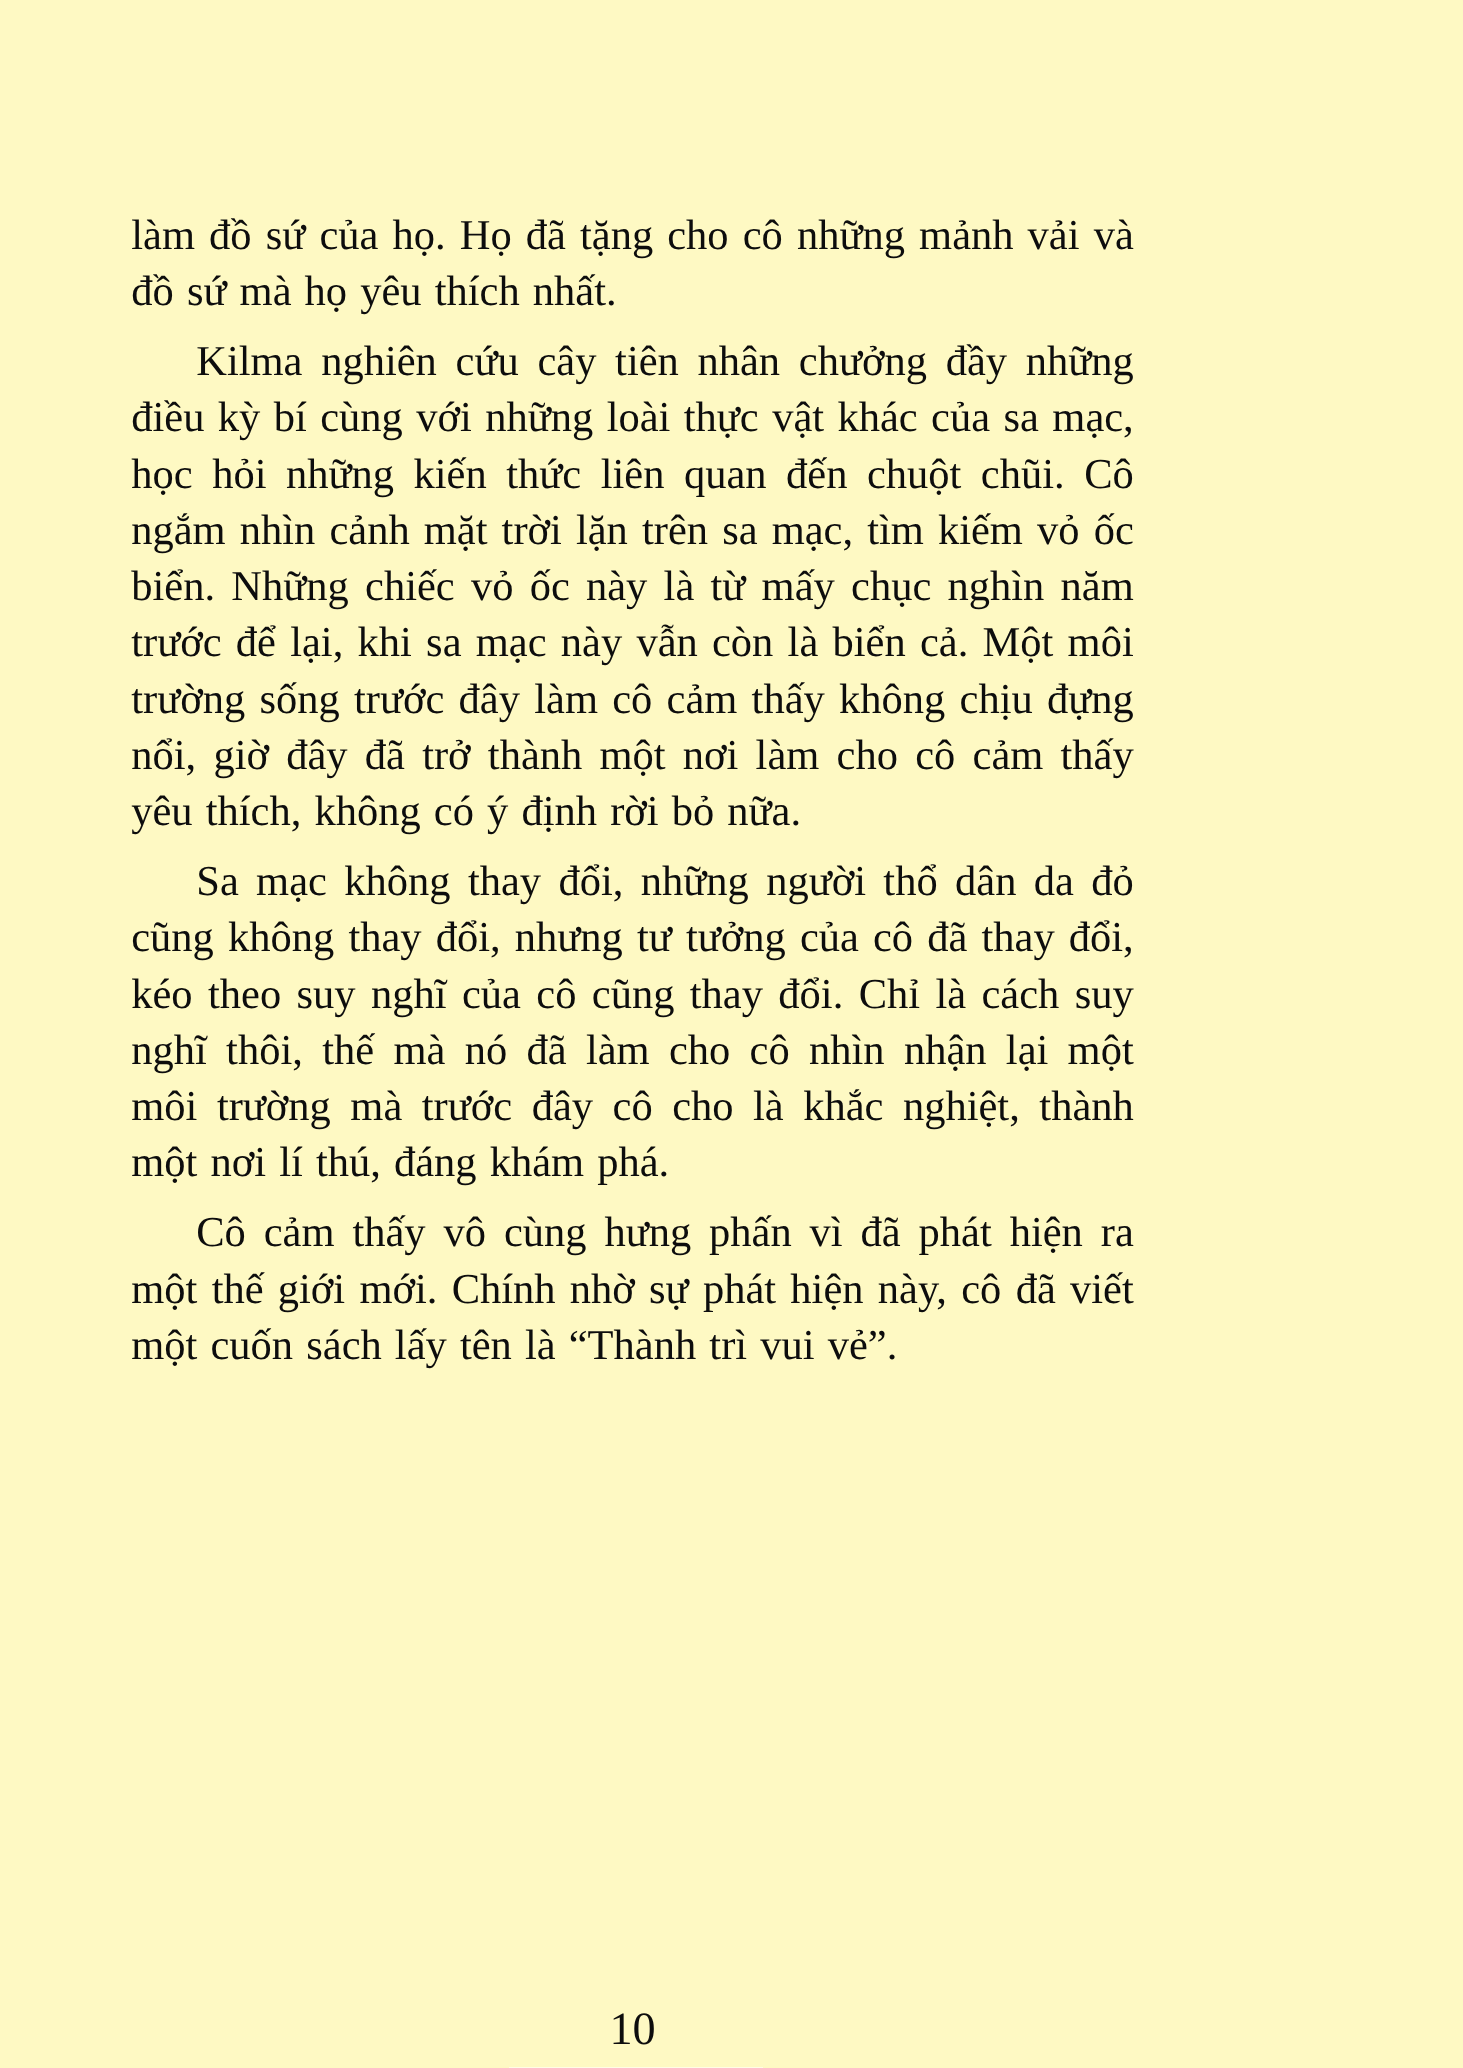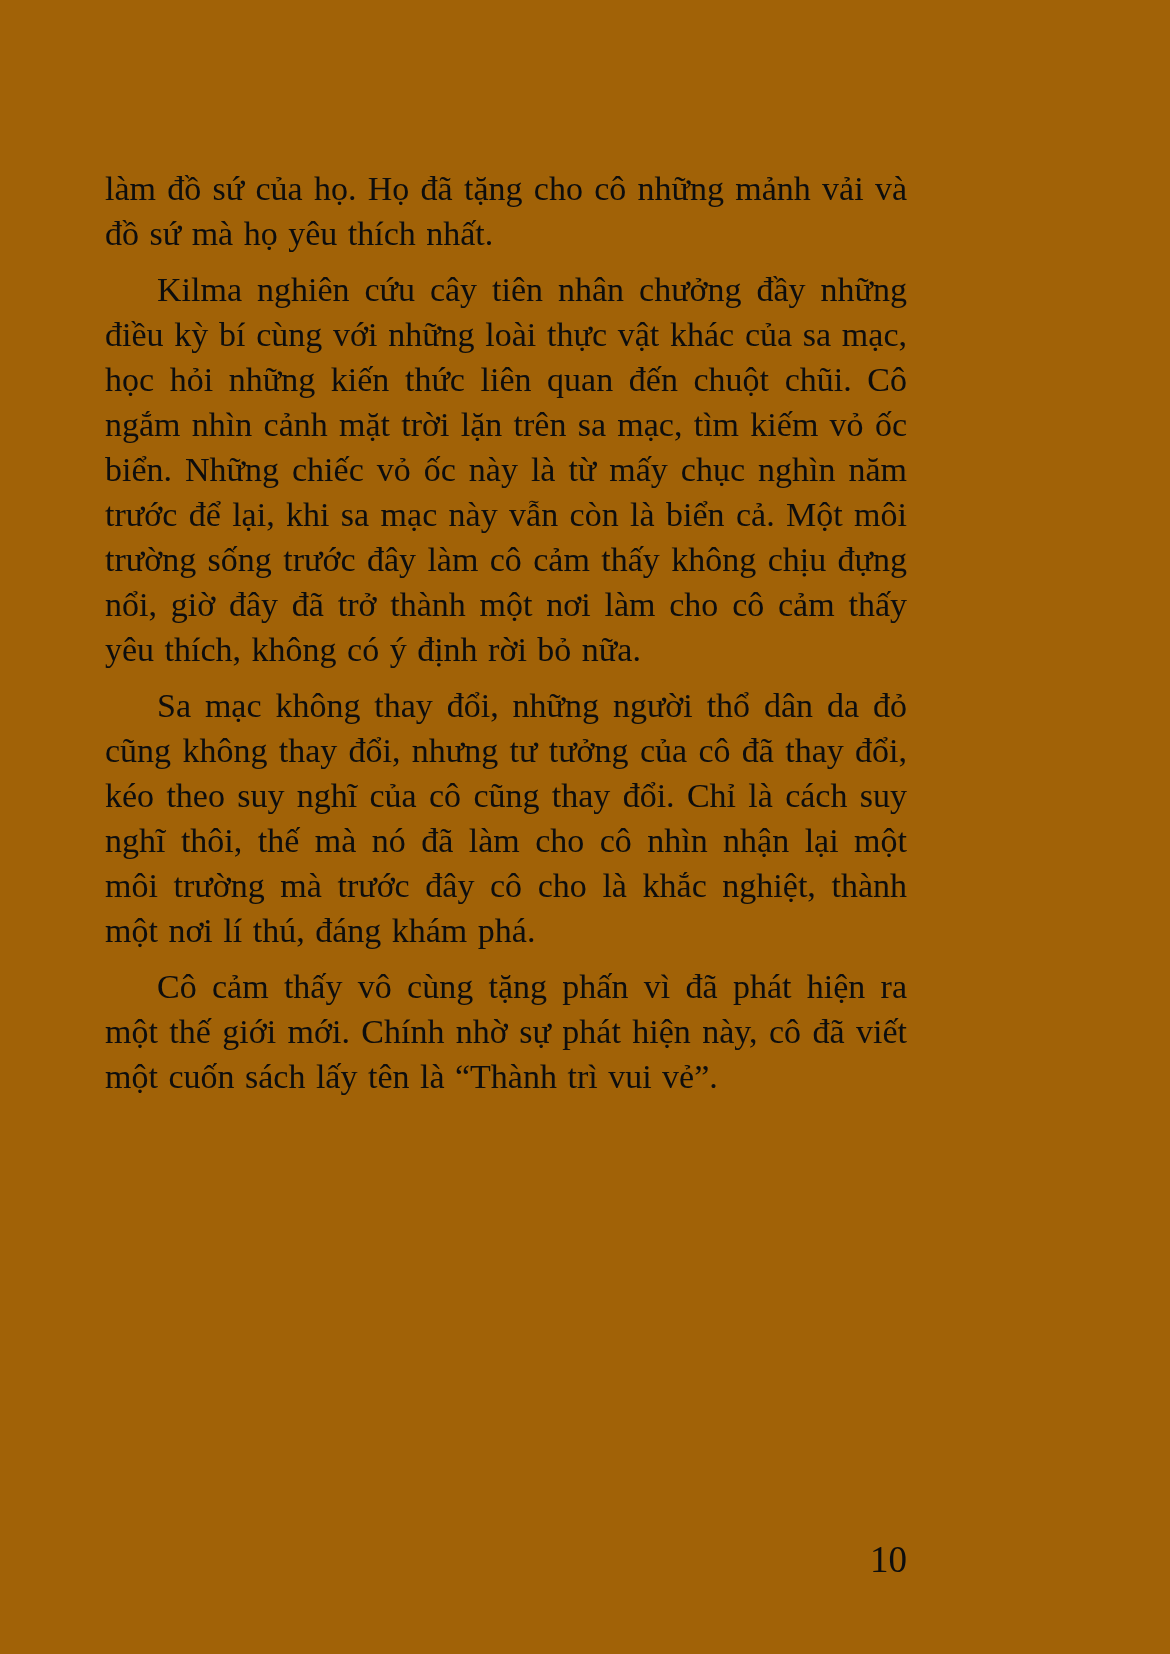--- a/index.html
+++ b/index.html
@@ -5,21 +5,21 @@
 <style>
   html, body {
     margin: 0;
     padding: 0;
     background: #ffffff;
   }
   .book-page {
     position: relative;
     width: 1170px;
     height: 1654px;
-    background: #a16207;
+    background: #fef9c3;
     overflow: hidden;
     font-family: "Liberation Serif", "DejaVu Serif", serif;
     color: #0d0d0d;
   }
   .text-block {
     position: absolute;
     left: 105px;
     top: 166px;
     width: 802px;
     font-size: 34px;
@@ -31,35 +31,35 @@
     margin: 0 0 11px 0;
     text-indent: 52px;
     word-spacing: 2px;
   }
   .text-block p.no-indent {
     text-indent: 0;
   }
   .page-number {
     position: absolute;
     left: 105px;
-    top: 1540px;
+    top: 1604px;
     width: 802px;
-    text-align: right;
+    text-align: center;
     font-size: 37px;
     line-height: 40px;
     color: #0d0d0d;
   }
 </style>
 </head>
 <body>
 
 <div class="book-page">
 
   <div class="text-block">
     <p class="no-indent">làm đồ sứ của họ. Họ đã tặng cho cô những mảnh vải và đồ sứ mà họ yêu thích nhất.</p>
     <p>Kilma nghiên cứu cây tiên nhân chưởng đầy những điều kỳ bí cùng với những loài thực vật khác của sa mạc, học hỏi những kiến thức liên quan đến chuột chũi. Cô ngắm nhìn cảnh mặt trời lặn trên sa mạc, tìm kiếm vỏ ốc biển. Những chiếc vỏ ốc này là từ mấy chục nghìn năm trước để lại, khi sa mạc này vẫn còn là biển cả. Một môi trường sống trước đây làm cô cảm thấy không chịu đựng nổi, giờ đây đã trở thành một nơi làm cho cô cảm thấy yêu thích, không có ý định rời bỏ nữa.</p>
     <p>Sa mạc không thay đổi, những người thổ dân da đỏ cũng không thay đổi, nhưng tư tưởng của cô đã thay đổi, kéo theo suy nghĩ của cô cũng thay đổi. Chỉ là cách suy nghĩ thôi, thế mà nó đã làm cho cô nhìn nhận lại một môi trường mà trước đây cô cho là khắc nghiệt, thành một nơi lí thú, đáng khám phá.</p>
-    <p>Cô cảm thấy vô cùng tặng phấn vì đã phát hiện ra một thế giới mới. Chính nhờ sự phát hiện này, cô đã viết một cuốn sách lấy tên là “Thành trì vui vẻ”.</p>
+    <p>Cô cảm thấy vô cùng hưng phấn vì đã phát hiện ra một thế giới mới. Chính nhờ sự phát hiện này, cô đã viết một cuốn sách lấy tên là “Thành trì vui vẻ”.</p>
   </div>
 
   <div class="page-number">10</div>
 
 </div>
 
 </body></html>

